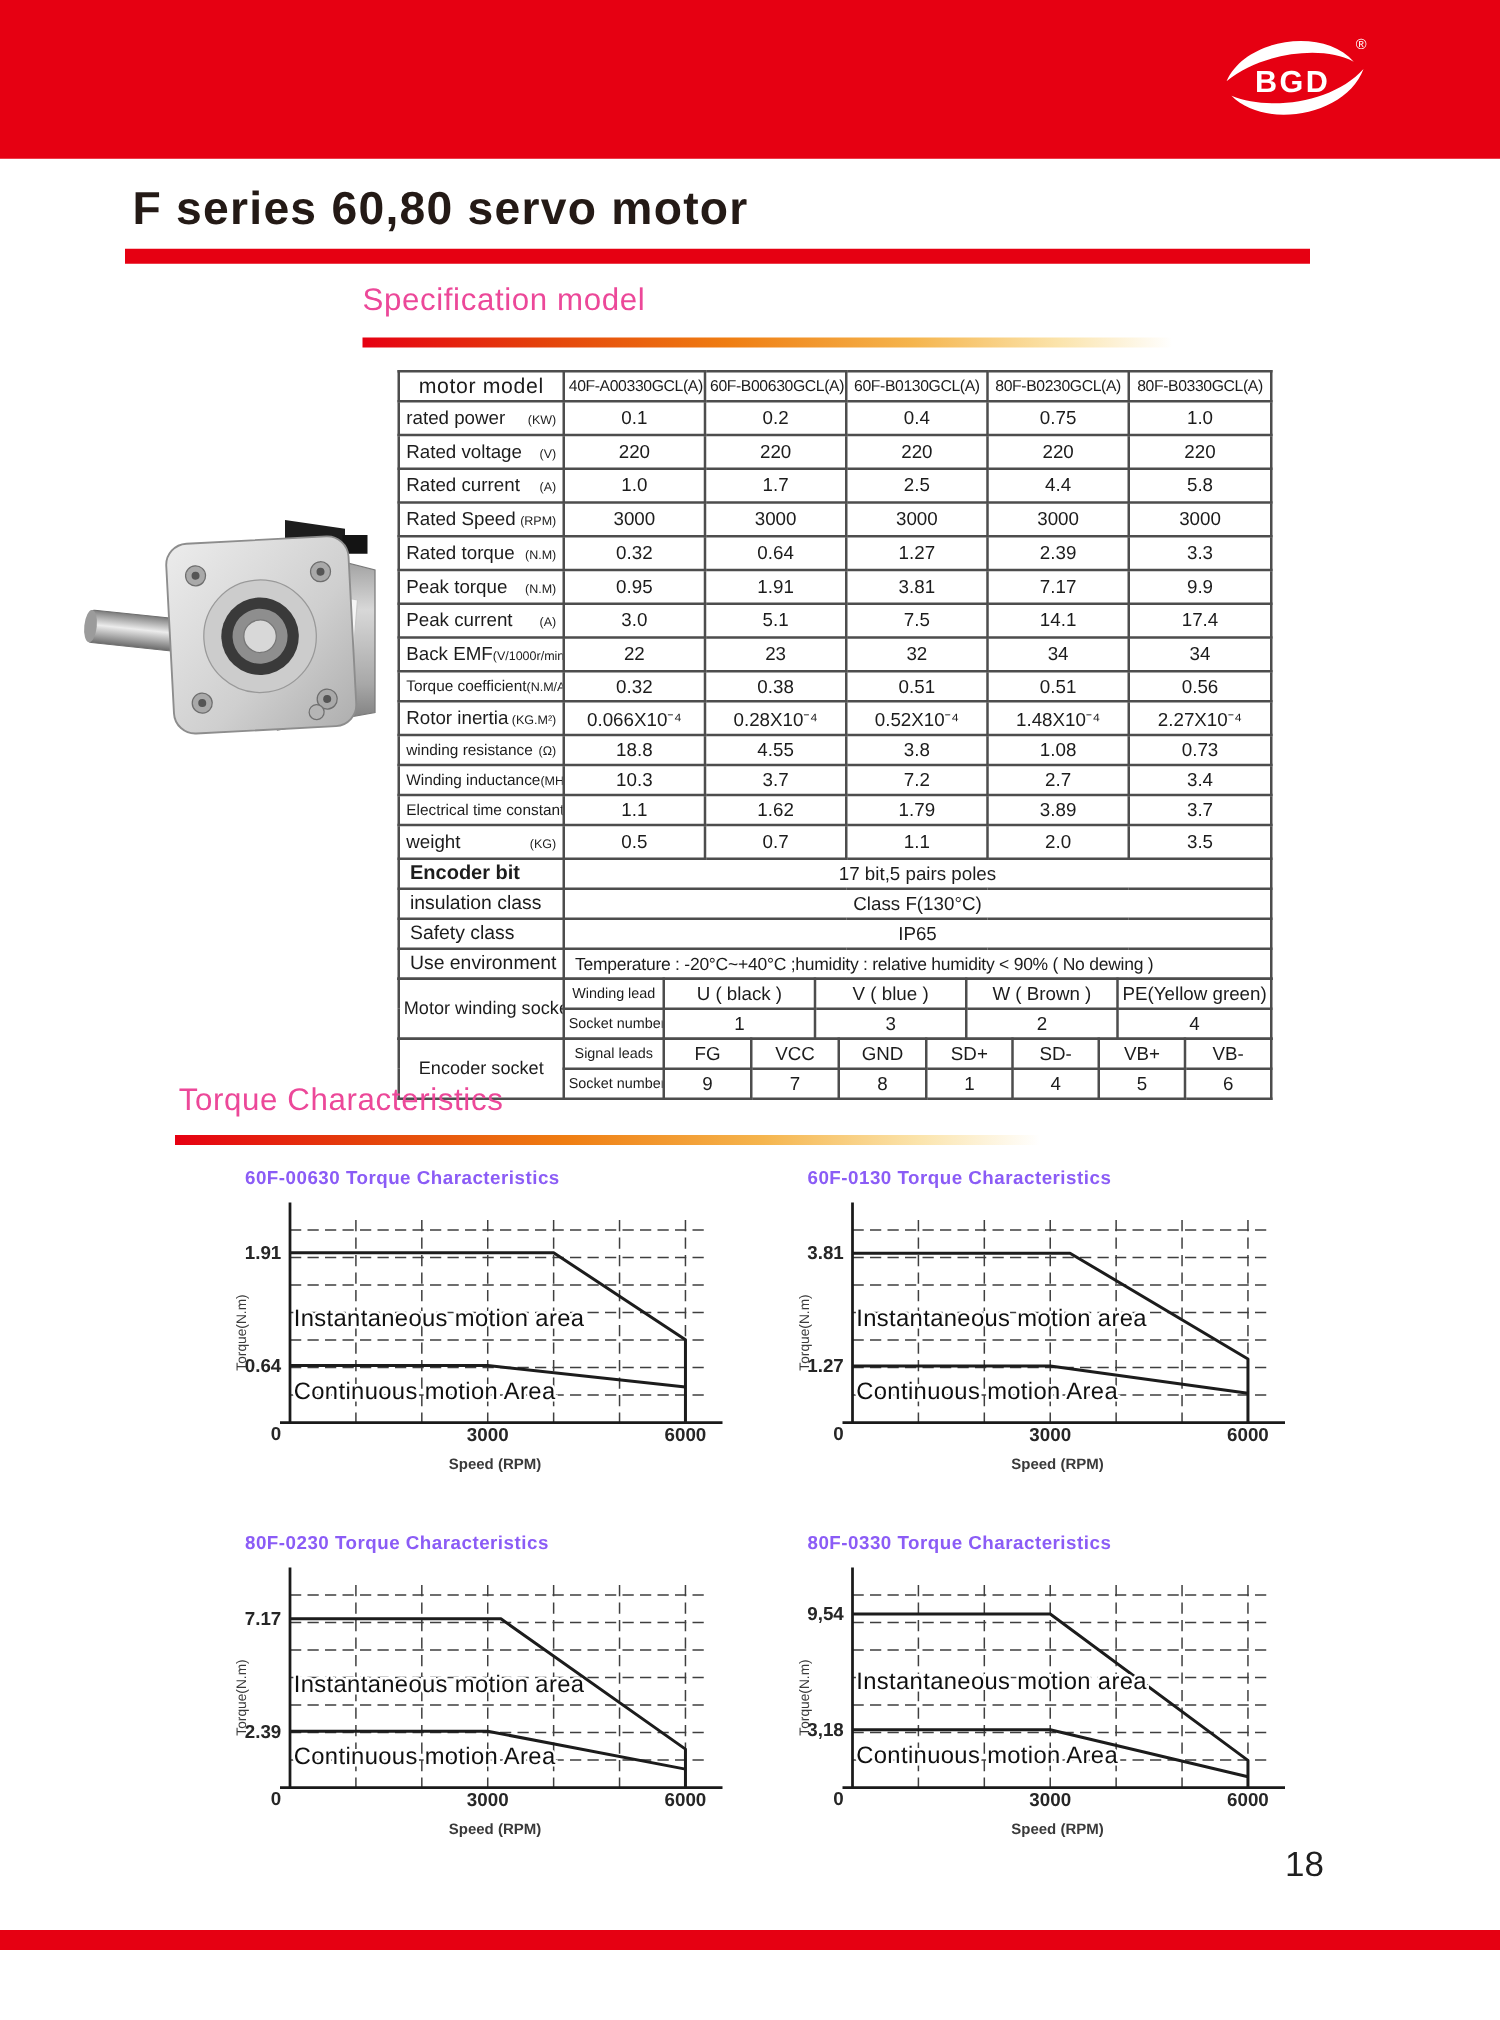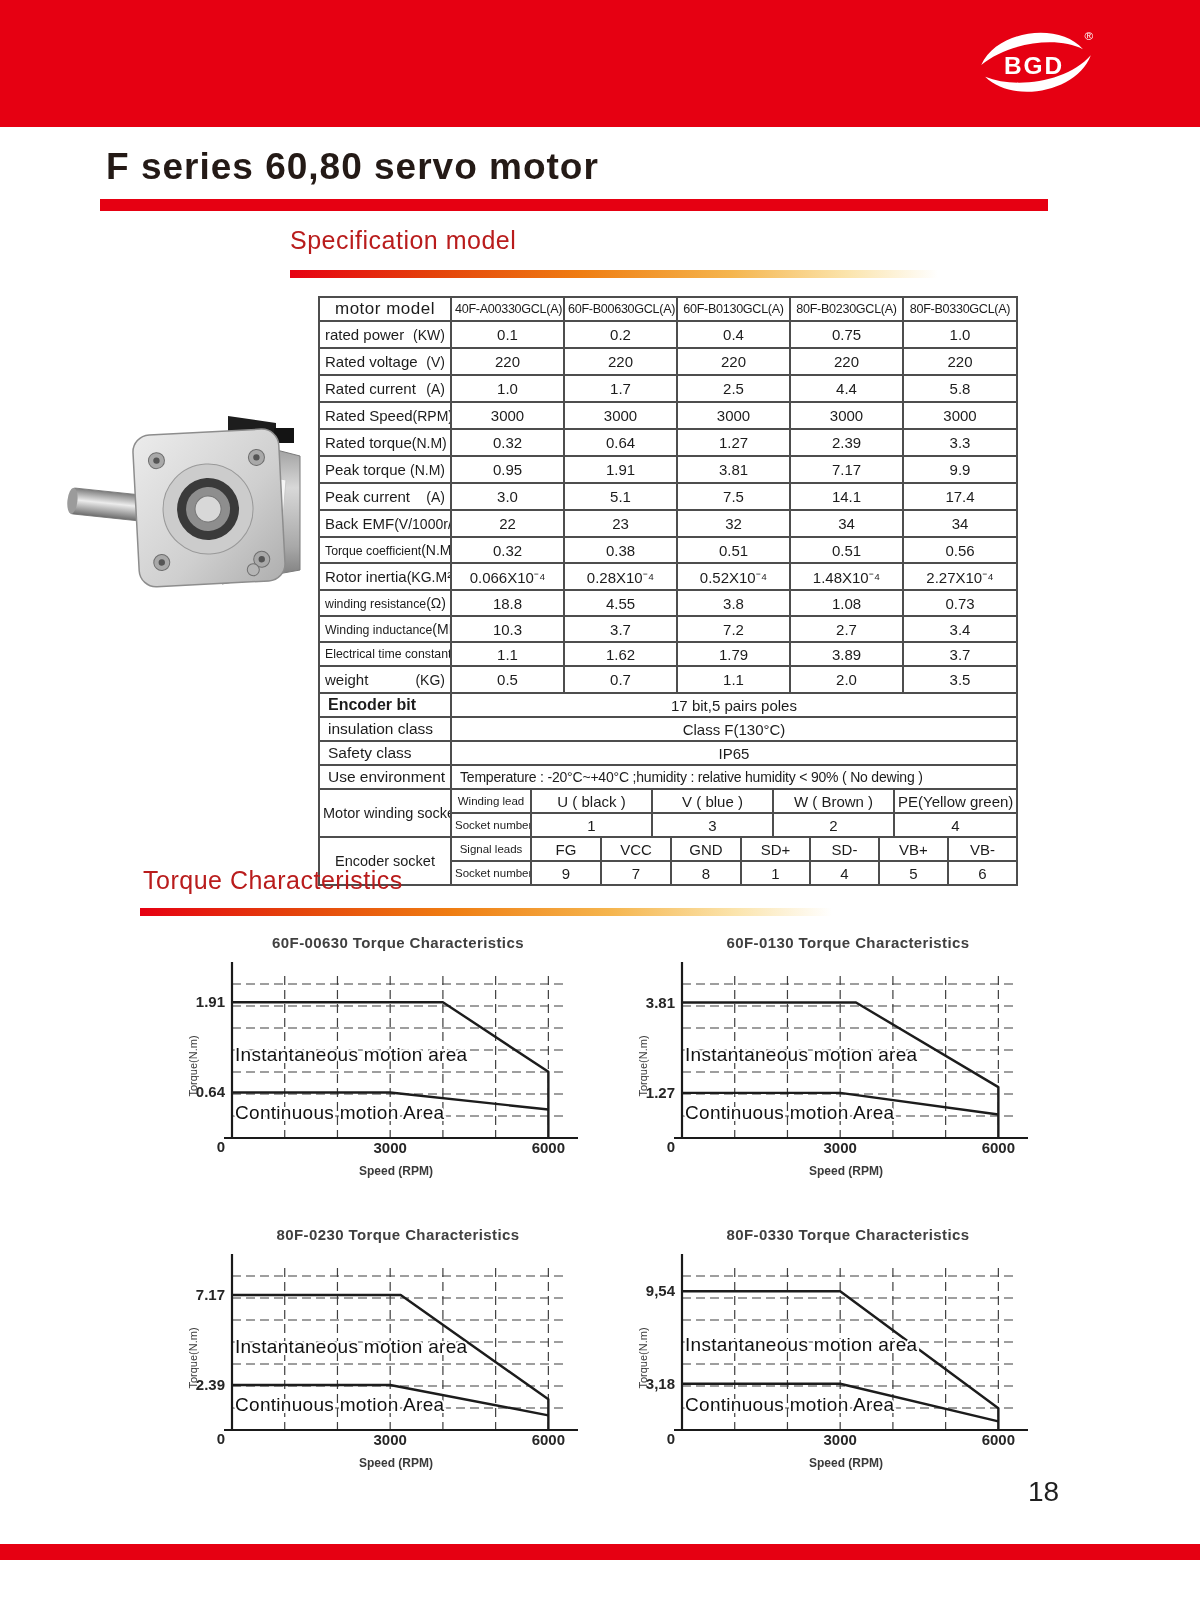--- a/index.html
+++ b/index.html
@@ -13,21 +13,21 @@
   .logo { position:absolute; top:18px; right:88px; display:flex; align-items:center; gap:20px; }
   .logo-mark { width:150px; height:90px; }
   .logo-right { display:flex; flex-direction:column; color:#fff; line-height:1.15; }
   .logo-cn { font-size:27px; letter-spacing:22px; font-weight:bold; white-space:nowrap; }
   .logo-en { font-size:29px; letter-spacing:4px; font-weight:normal; white-space:nowrap; }
 
   .page-title { position:absolute; left:106px; top:146px; font-size:37px; font-weight:bold;
                 letter-spacing:1px; color:#241a16; }
   .title-bar { position:absolute; left:100px; top:199px; width:948px; height:12px; background:var(--red); }
 
-  .sec-heading { position:absolute; font-size:25px; color:#b91c1c; letter-spacing:0.5px; }
+  .sec-heading { position:absolute; font-size:25px; color:#ec4899; letter-spacing:0.5px; }
   .spec-heading { left:290px; top:226px; }
   .grad-bar { position:absolute; height:8px;
       background:linear-gradient(90deg,#e60012 0%,#e4420b 22%,#ef7d12 45%,#f5b54e 68%,#fbe4ac 86%,rgba(255,255,255,0) 100%); }
   .spec-underline { left:290px; top:270px; width:648px; }
   .torque-heading { left:143px; top:866px; }
   .torque-underline { left:140px; top:908px; width:692px; }
 
   .motor-figure { position:absolute; left:60px; top:376px; width:250px; height:228px; }
 
   
@@ -35,33 +35,33 @@
   .spec-wrap table { border-collapse:collapse; table-layout:fixed; width:698px; }
   .spec-wrap td, .spec-wrap th { border:2px solid var(--line); height:24px; padding:0 3px;
         text-align:center; font-size:15px; color:#1c1c1c; white-space:nowrap; overflow:hidden; }
   .spec-wrap th { font-weight:normal; }
   th.model-head { font-size:17px; letter-spacing:0.5px; }
   th.model-cell { font-size:12.6px; letter-spacing:-0.3px; }
   td.lbl-cell { padding:4px 5px; }
   .lblwrap { display:flex; justify-content:space-between; align-items:baseline; }
   .lbl-main { font-size:15px; }
   .lbl-main.small { font-size:12.3px; }
-  .lbl-unit { font-size:14px; }
+  .lbl-unit { font-size:10px; }
   td.bold-lbl { font-weight:bold; font-size:16px; text-align:left; padding-left:8px; }
   td.plain-lbl { text-align:left; padding-left:8px; font-size:15.5px; }
   td.env-val { font-size:14px; letter-spacing:-0.2px; }
   td.sub-lbl { font-size:11.5px; }
   td.span-lbl { font-size:14.5px; }
   .tbl-join { margin-top:-2px; }
 
   
   .charts { position:absolute; left:170px; top:934px; display:grid;
             grid-template-columns:430px 430px; column-gap:20px; row-gap:42px; }
   .chart-box { width:430px; }
-  .chart-title { text-align:center; font-size:15px; font-weight:bold; color:#404040;
+  .chart-title { font-size:15px; font-weight:bold; color:#8b5cf6;
                  letter-spacing:0.4px; height:22px; padding-left:26px; }
   .chart-svg { width:430px; height:228px; display:block; }
   .chart-svg text { font-family:"Liberation Sans", sans-serif; }
   .grid-line { stroke:#3f3f3f; stroke-width:1.2; stroke-dasharray:9 5; fill:none; }
   .axis-line { stroke:#1a1a1a; stroke-width:2.2; fill:none; }
   .curve { stroke:#1c1c1c; stroke-width:2.4; fill:none; stroke-linejoin:round; }
   .tick-txt { font-size:15px; font-weight:bold; fill:#262626; }
   .area-txt { font-size:19px; fill:#111; letter-spacing:0.3px; paint-order:stroke; stroke:#fff; stroke-width:4px; }
   .ax-label { font-size:12px; fill:#3a3a3a; font-weight:bold; }
   .y-label  { font-size:11px; fill:#3a3a3a; }

